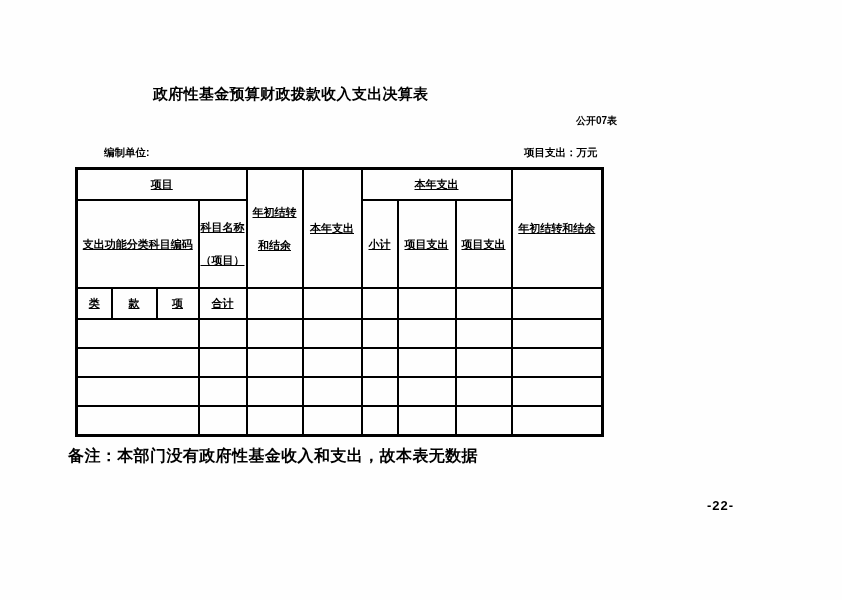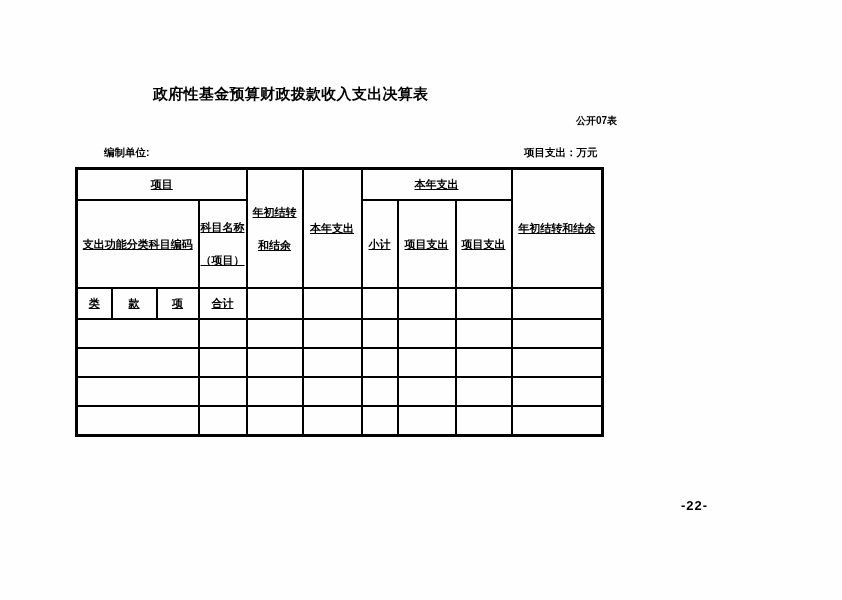--- a/index.html
+++ b/index.html
@@ -44,21 +44,21 @@
   td.pad-subj { padding:0 5px; }   
   td.pad-begin { padding:0 4px; }  
   td.pad-end { padding:0 11px; }   
   td.nowrap { white-space:nowrap; }
   .note {
     position:absolute; left:68px; top:446px;
     font-size:16px; font-weight:bold; letter-spacing:0.4px;
     white-space:nowrap;
   }
   .page-number {
-    position:absolute; left:681px; top:498px;
+    position:absolute; left:707px; top:498px;
     font-size:13px; font-weight:bold; letter-spacing:1px;
   }
 </style>
 </head>
 <body>
 
 <div class="page">
 
   <div class="page-title">政府性基金预算财政拨款收入支出决算表</div>
   <div class="table-code">公开07表</div>
@@ -141,15 +141,16 @@
       <td></td>
       <td></td>
       <td></td>
       <td></td>
       <td></td>
       <td></td>
     </tr>
   </tbody>
     </table>
 
+  <div class="note">备注：本部门没有政府性基金收入和支出，故本表无数据</div>
   <div class="page-number">-22-</div>
 
 </div>
 
 </body></html>

